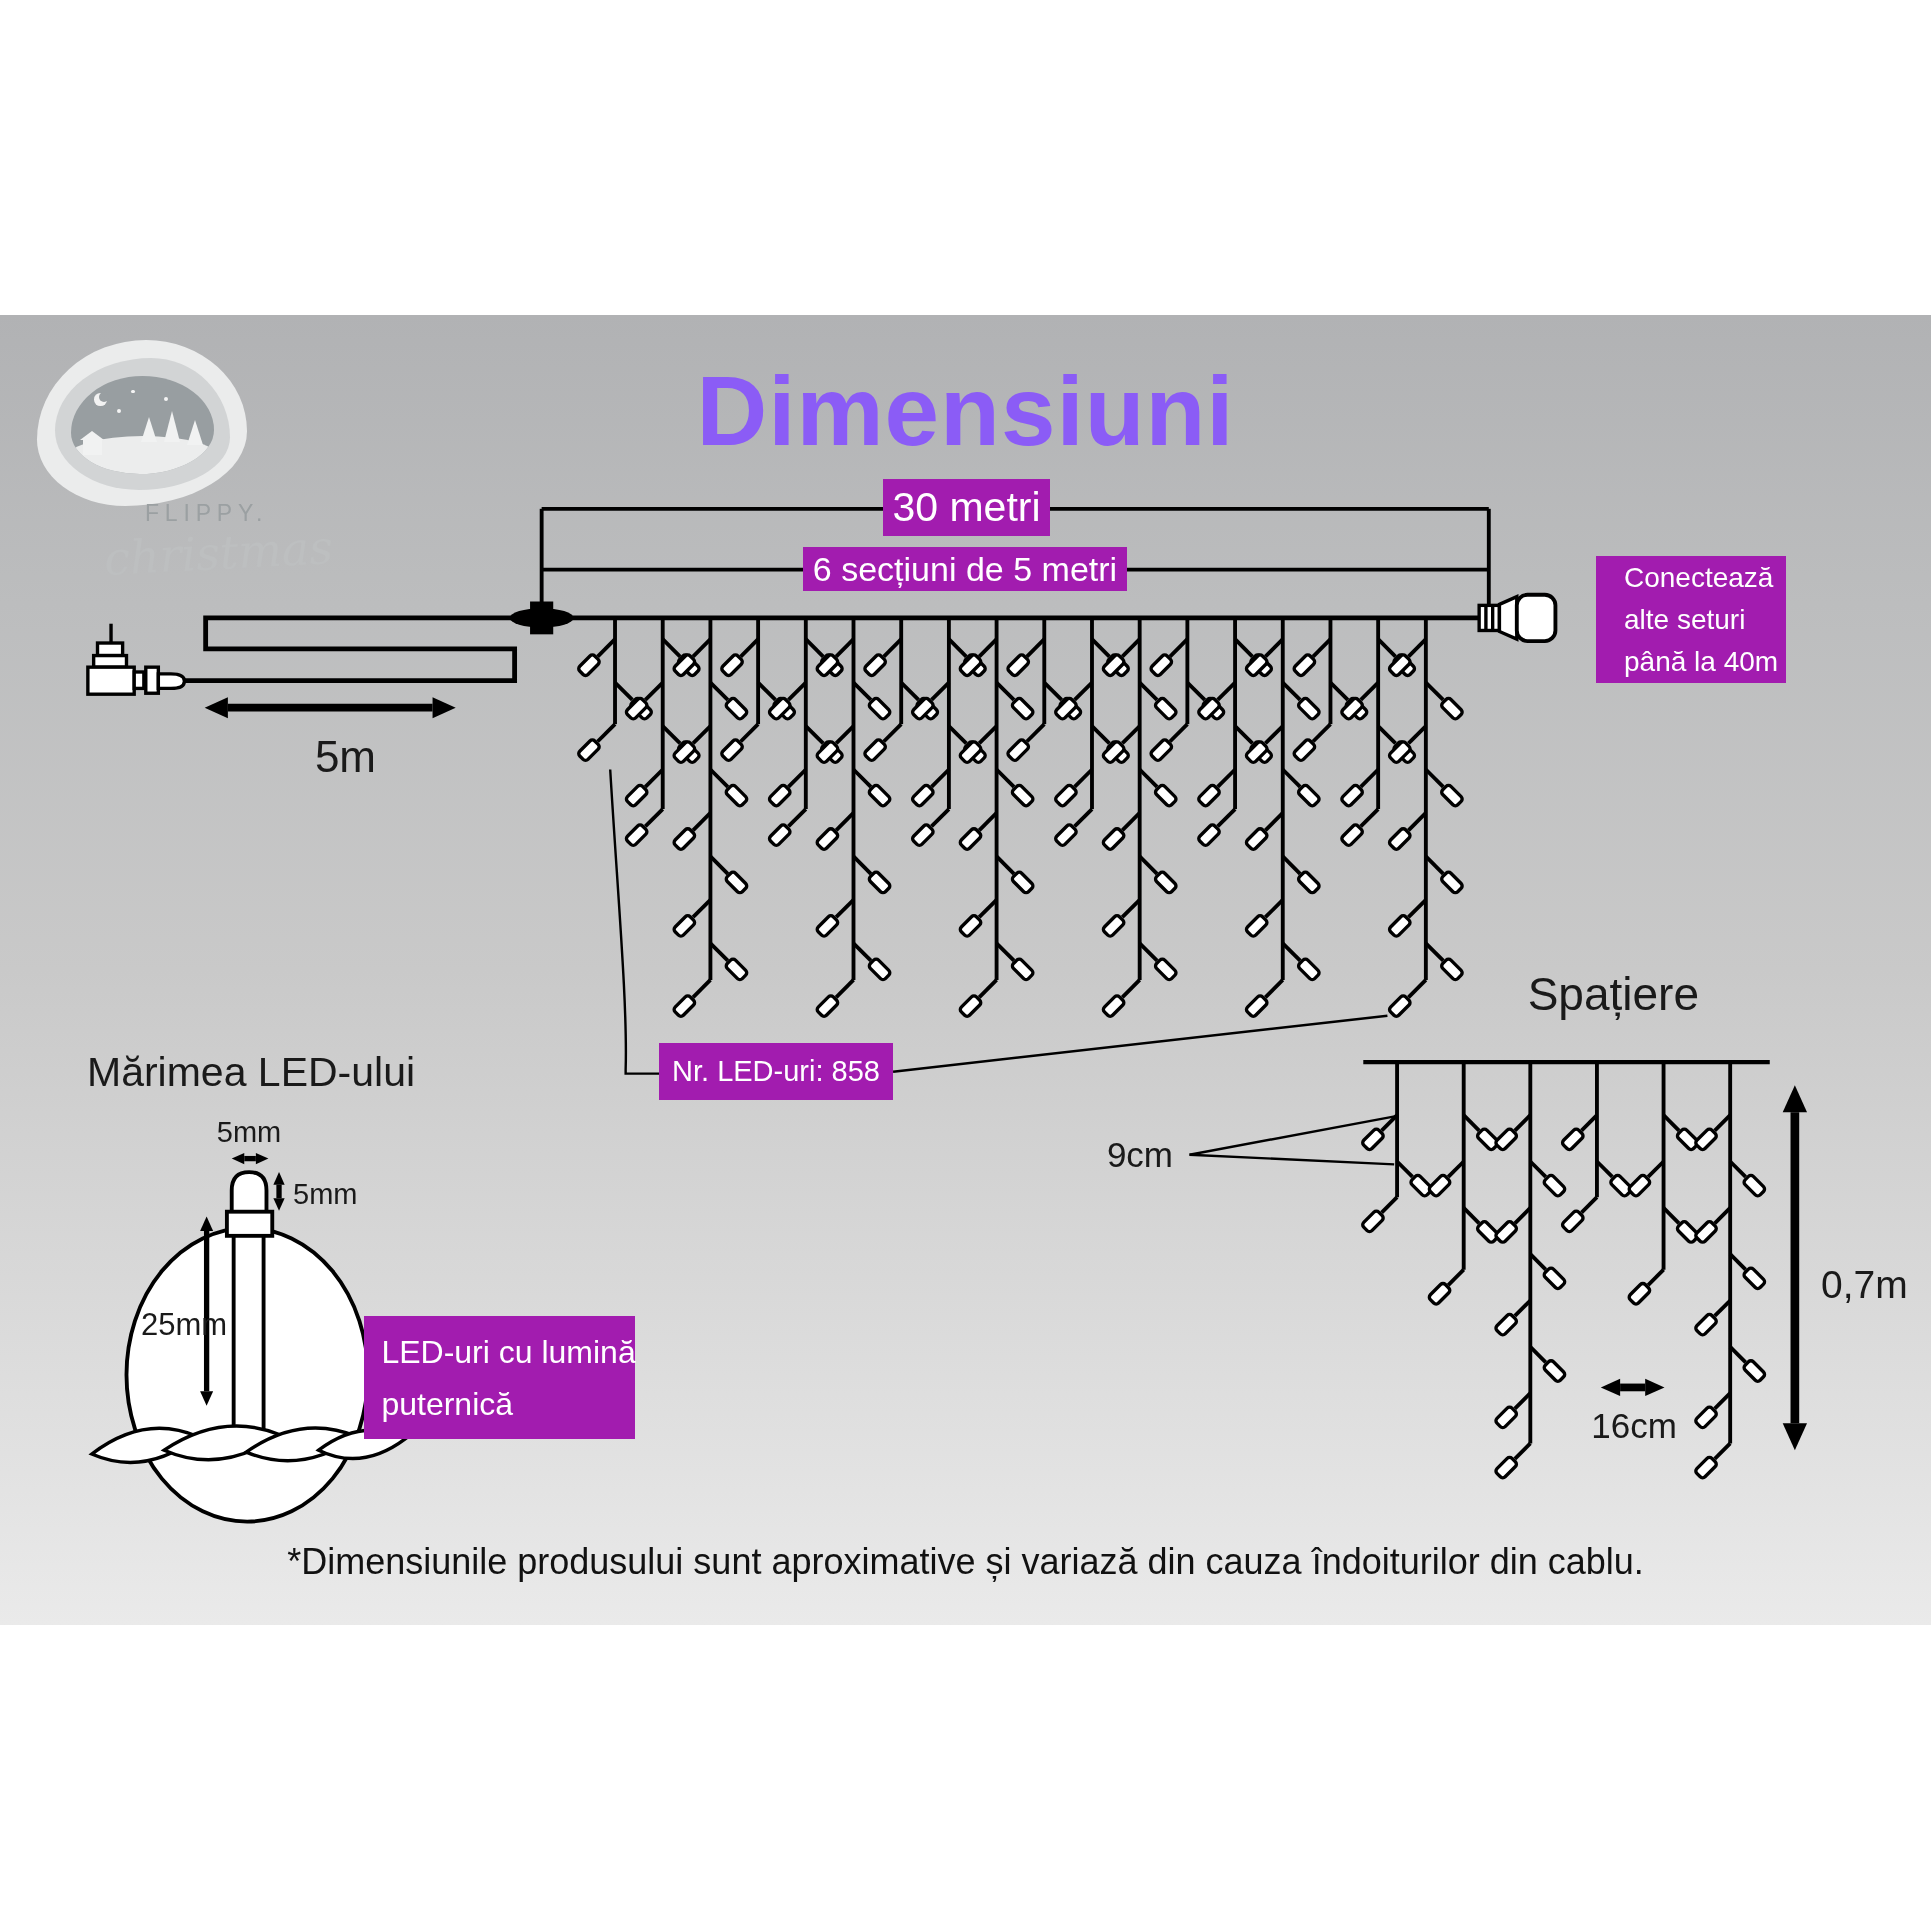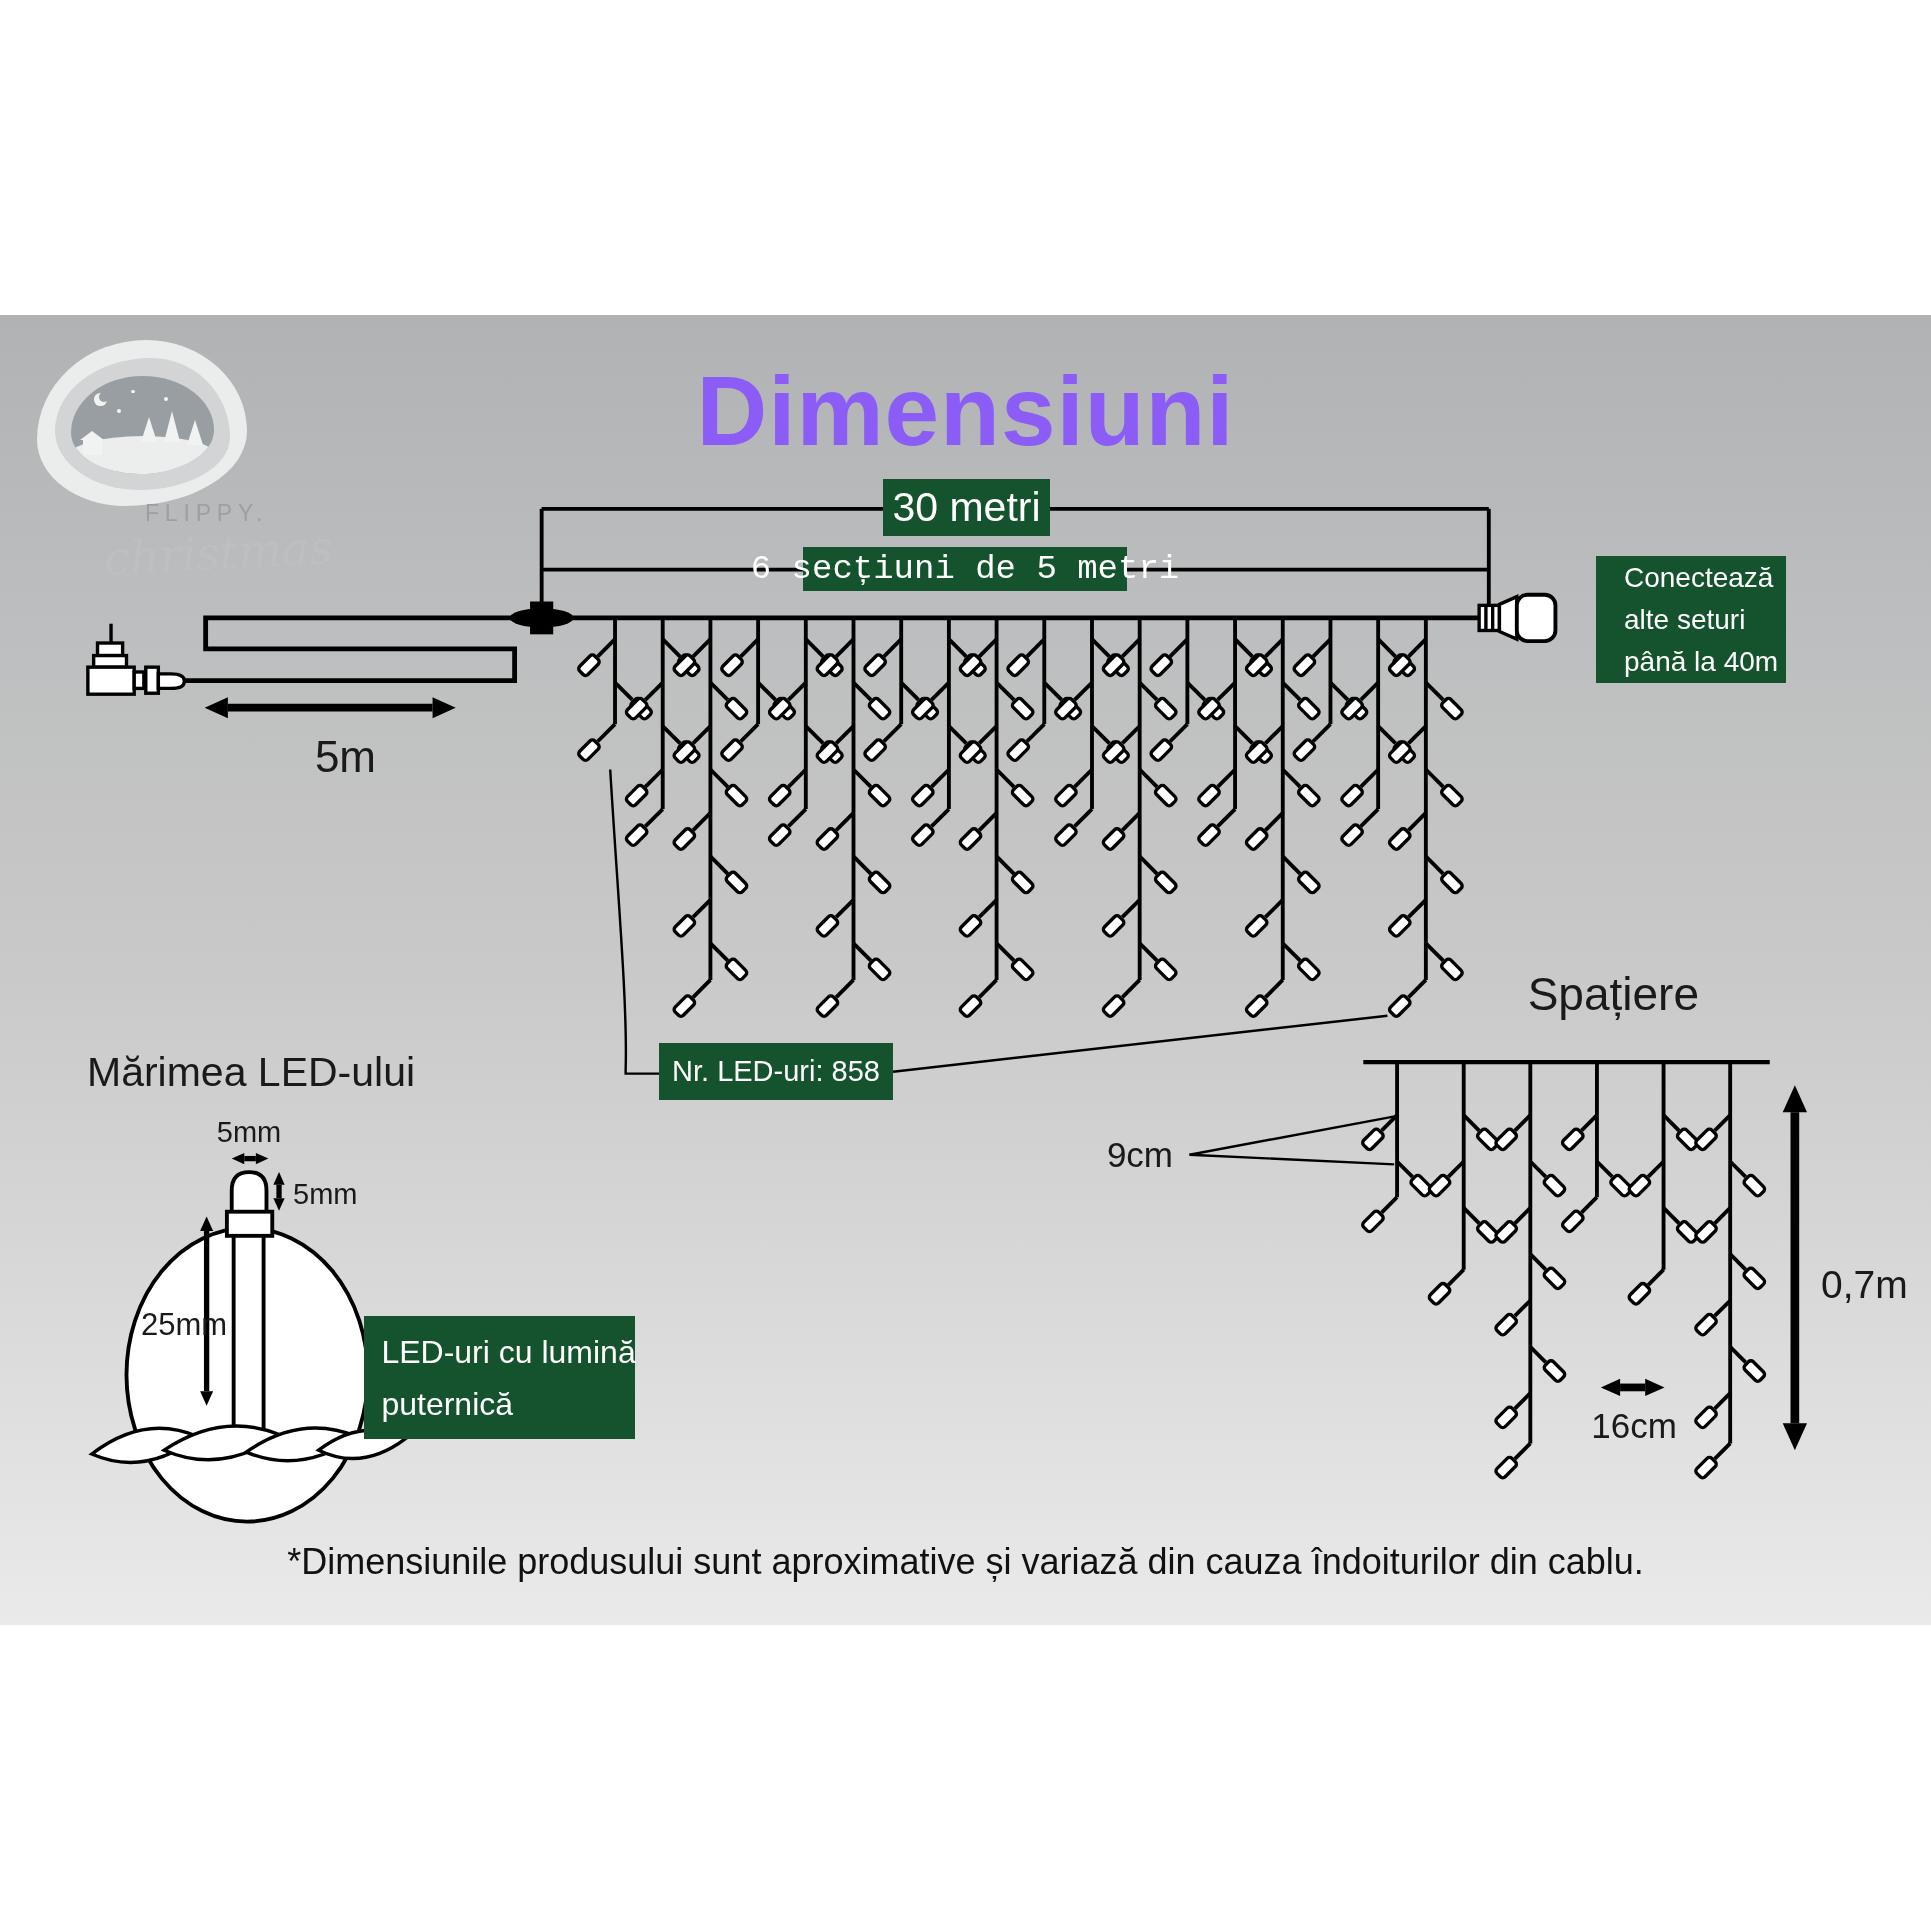--- a/index.html
+++ b/index.html
@@ -7,29 +7,29 @@
     width:1931px;height:1931px;position:relative;background:#ffffff;
     font-family:"Liberation Sans", sans-serif;color:#1a1a1a;overflow:hidden;
   }
   .band{
     position:absolute;left:0;top:315px;width:1931px;height:1310px;
     background:linear-gradient(to bottom,#b1b2b4 0%,#bcbdbe 22%,#c9c9c9 50%,#dbdbdb 78%,#eaeaea 100%);
   }
   #diagram{position:absolute;left:0;top:0;z-index:2;}
   .lbl{position:absolute;z-index:3;white-space:nowrap;}
   .blackbox{
-    position:absolute;z-index:3;background:#14532d;color:#ffffff;
+    position:absolute;z-index:3;background:#a21caf;color:#ffffff;
     display:flex;align-items:center;justify-content:center;white-space:nowrap;
   }
   .page-title{
     left:0;right:0;top:355px;text-align:center;
     font-size:98px;font-weight:700;letter-spacing:1px;color:#8b5cf6;
   }
   .box-30{left:883px;top:479px;width:167px;height:57px;font-size:41px;}
-  .box-6{left:803px;top:547px;width:324px;height:44px;font-size:34px;font-family:Liberation Mono, monospace;}
+  .box-6{left:803px;top:547px;width:324px;height:44px;font-size:34px;}
   .box-connect{
     left:1596px;top:556px;width:190px;height:127px;
     flex-direction:column;align-items:flex-start;justify-content:center;
     padding-left:28px;box-sizing:border-box;font-size:28px;line-height:42px;
   }
   .box-nrled{left:659px;top:1043px;width:234px;height:57px;font-size:29px;}
   .box-lednote{
     left:364px;top:1316px;width:271px;height:123px;
     flex-direction:column;align-items:flex-start;justify-content:center;
     padding-left:17.4px;box-sizing:border-box;font-size:32px;line-height:44px;gap:8px;

